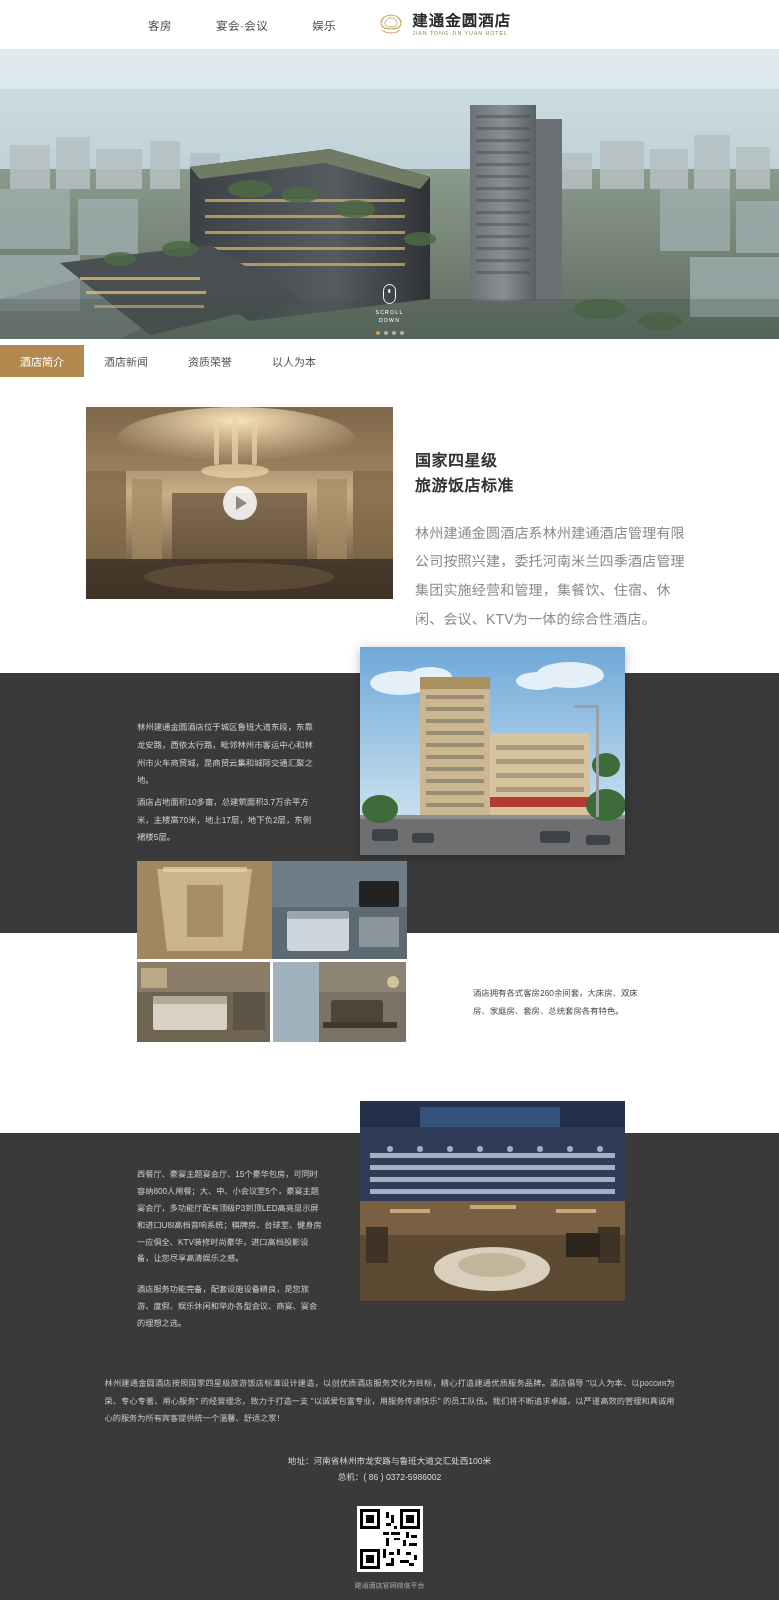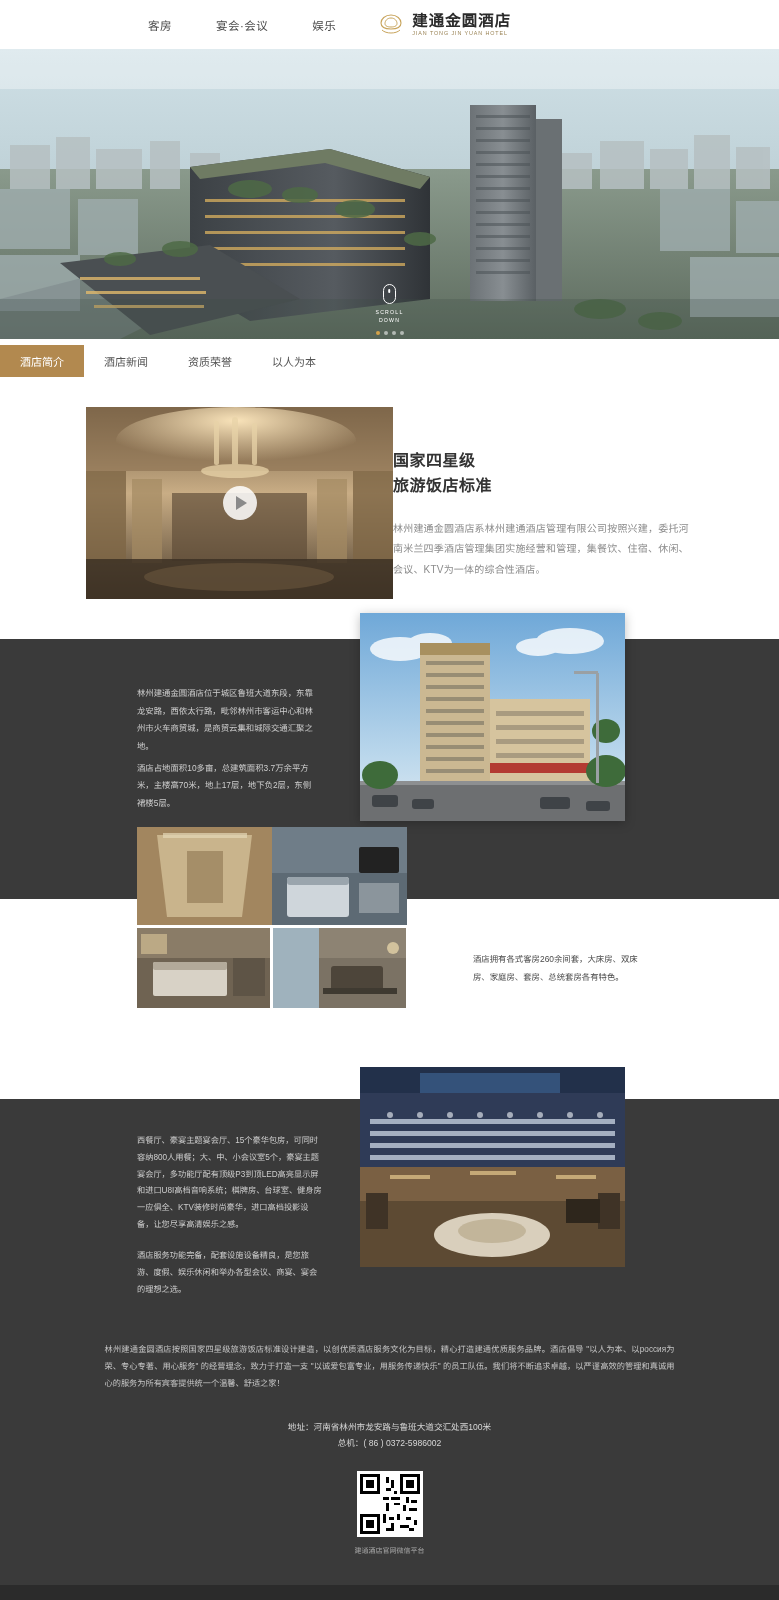--- a/index.html
+++ b/index.html
@@ -44,27 +44,27 @@
   .hero-dots i { width:4px; height:4px; border-radius:50%; background:rgba(255,255,255,.55); display:block; }
   .hero-dots i.on { background:#d4a24a; }
 
   
   .tabbar { height:44px; background:#fff; display:flex; align-items:center; gap:0; }
   .tab { font-size:11px; color:#555; padding:8px 20px; text-decoration:none; }
   .tab.active { background:#b2894f; color:#fff; }
 
   
   .intro { padding:24px 0 40px; background:#fff; }
-  .intro-inner { width:607px; margin:0 auto; display:flex; }
+  .intro-inner { width:607px; margin:0 auto; display:flex; gap:22px; }
   .video-box { width:307px; height:192px; position:relative; overflow:hidden; flex:0 0 auto; }
   .play-btn { position:absolute; left:50%; top:50%; transform:translate(-50%,-50%); width:34px; height:34px; border-radius:50%; background:rgba(255,255,255,.85); display:flex; align-items:center; justify-content:center; }
   .play-btn:after { content:""; border-left:11px solid #8a8a8a; border-top:7px solid transparent; border-bottom:7px solid transparent; margin-left:3px; }
   .intro-text { padding-top:42px; flex:1; }
   .intro-text h2 { font-size:16px; color:#333; font-weight:bold; line-height:1.55; letter-spacing:.5px; }
-  .intro-text p { margin-top:20px; font-size:10px; color:#8b8b8b; line-height:2.05; letter-spacing:.2px; }
+  .intro-text p { margin-top:20px; font-size:14px; color:#8b8b8b; line-height:2.05; letter-spacing:.2px; }
 
   
   .dark1 { background:#3a3a3a; position:relative; height:260px; }
   .sec-img-a { position:absolute; left:360px; top:-26px; width:265px; height:208px; overflow:hidden; box-shadow:0 2px 10px rgba(0,0,0,.25); }
   .dark1-text { position:absolute; left:137px; top:46px; width:180px; color:#cdcdcd; font-size:8.4px; line-height:2.1; }
   .dark1-text p + p { margin-top:4px; }
 
   
   .rooms { background:#fff; position:relative; height:200px; }
   .rooms-grid { position:absolute; left:137px; top:-72px; width:270px; }

